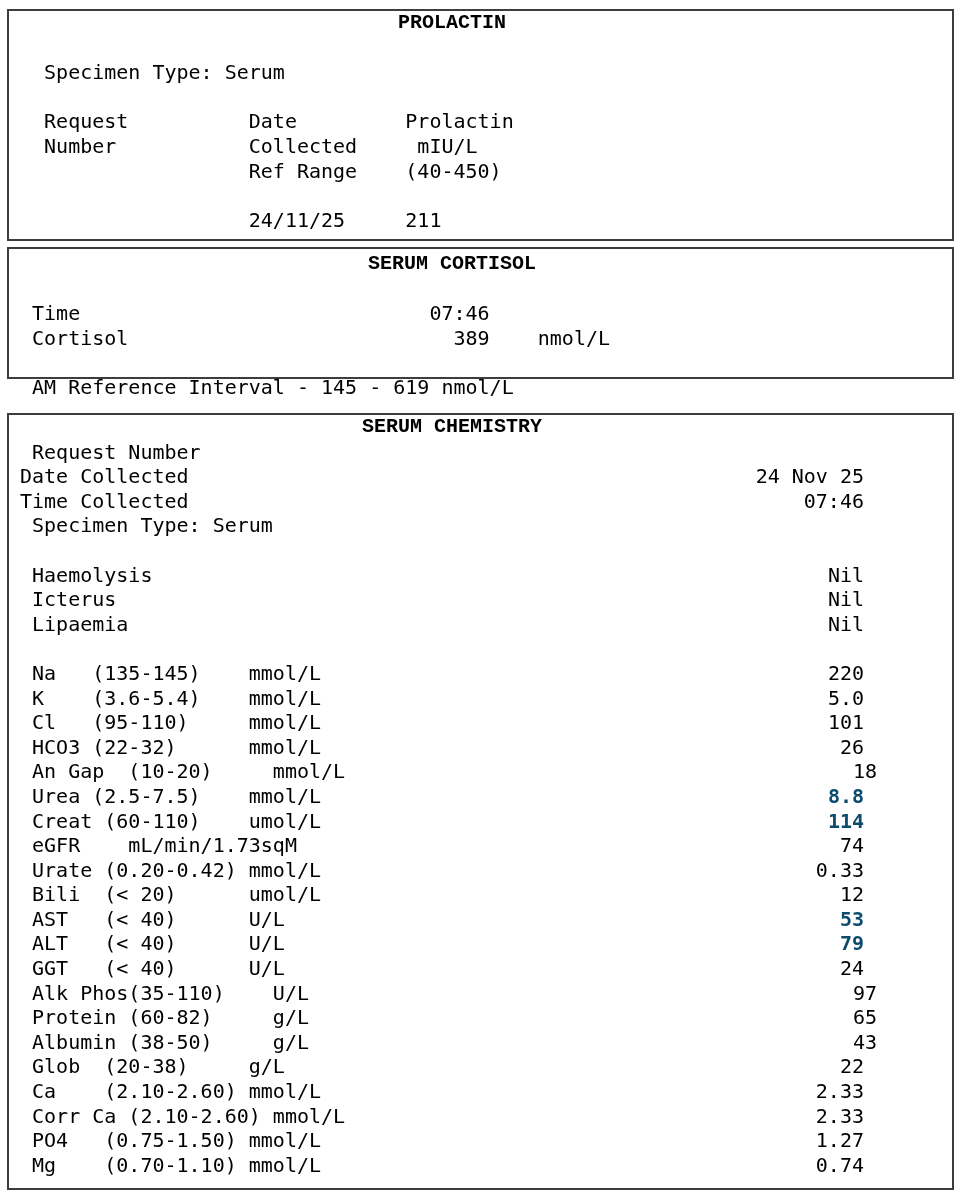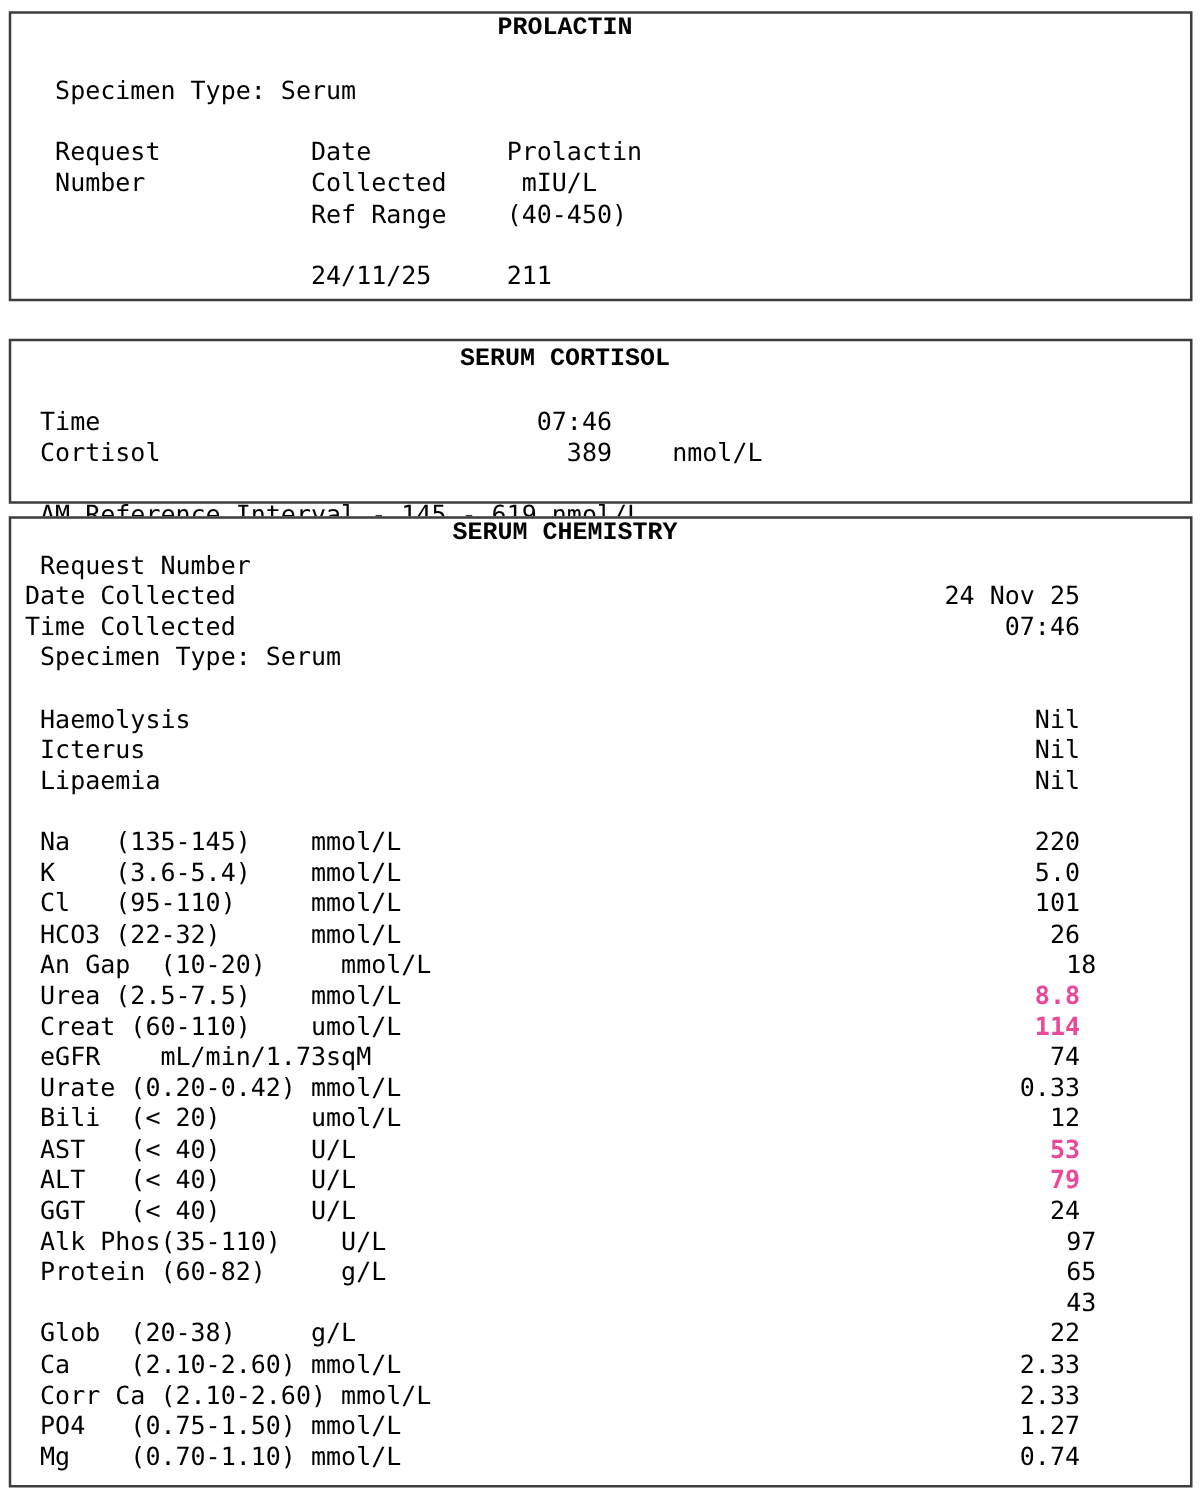--- a/index.html
+++ b/index.html
@@ -6,35 +6,35 @@
   body{
     width:962px;height:1197px;position:relative;background:#ffffff;
     font-family:"DejaVu Sans Mono",monospace;font-size:20px;color:#000;
     overflow:hidden;
   }
   .panel{
     position:absolute;left:7px;width:947px;box-sizing:border-box;
     border:2px solid #3d3d3d;background:#fff;text-decoration:underline;
   }
   #panel-prolactin{top:9px;height:232px;}
-  #panel-cortisol{top:247px;height:132px;margin-top:24px;}
+  #panel-cortisol{top:247px;height:132px;}
   #panel-chemistry{top:413px;height:777px;}
   .lines{position:absolute;left:0;top:0;right:0;}
   #panel-cortisol .lines{top:3px;}
   .ln{
     position:relative;height:24.6px;line-height:24.6px;
     white-space:pre;padding-left:11px;
   }
   .ln.title{
     font-family:"Liberation Mono",monospace;font-weight:bold;
     text-align:center;padding-left:0;width:886px;
   }
   .val{position:absolute;right:88px;top:0;white-space:pre;}
   .val.shift{right:75px;}
-  .val.abn{color:#ec4899;font-weight:bold;}
+  .val.abn{color:#0c4a6e;font-weight:bold;}
 </style>
 </head>
 <body>
 
 <div>
 
   <section class="panel" id="panel-prolactin">
     <div class="lines">
       <div class="ln title">PROLACTIN</div>
       <div class="ln"></div>
@@ -84,21 +84,21 @@
       <div class="ln"><span class="lbl"> Urea (2.5-7.5)    mmol/L</span><span class="val abn">8.8</span></div>
       <div class="ln"><span class="lbl"> Creat (60-110)    umol/L</span><span class="val abn">114</span></div>
       <div class="ln"><span class="lbl"> eGFR    mL/min/1.73sqM</span><span class="val">74</span></div>
       <div class="ln"><span class="lbl"> Urate (0.20-0.42) mmol/L</span><span class="val">0.33</span></div>
       <div class="ln"><span class="lbl"> Bili  (&lt; 20)      umol/L</span><span class="val">12</span></div>
       <div class="ln"><span class="lbl"> AST   (&lt; 40)      U/L</span><span class="val abn">53</span></div>
       <div class="ln"><span class="lbl"> ALT   (&lt; 40)      U/L</span><span class="val abn">79</span></div>
       <div class="ln"><span class="lbl"> GGT   (&lt; 40)      U/L</span><span class="val">24</span></div>
       <div class="ln"><span class="lbl"> Alk Phos(35-110)    U/L</span><span class="val shift">97</span></div>
       <div class="ln"><span class="lbl"> Protein (60-82)     g/L</span><span class="val shift">65</span></div>
-      <div class="ln"><span class="val shift">43</span></div>
+      <div class="ln"><span class="lbl"> Albumin (38-50)     g/L</span><span class="val shift">43</span></div>
       <div class="ln"><span class="lbl"> Glob  (20-38)     g/L</span><span class="val">22</span></div>
       <div class="ln"><span class="lbl"> Ca    (2.10-2.60) mmol/L</span><span class="val">2.33</span></div>
       <div class="ln"><span class="lbl"> Corr Ca (2.10-2.60) mmol/L</span><span class="val">2.33</span></div>
       <div class="ln"><span class="lbl"> PO4   (0.75-1.50) mmol/L</span><span class="val">1.27</span></div>
       <div class="ln"><span class="lbl"> Mg    (0.70-1.10) mmol/L</span><span class="val">0.74</span></div>
     </div>
   </section>
 
 </div>
 

